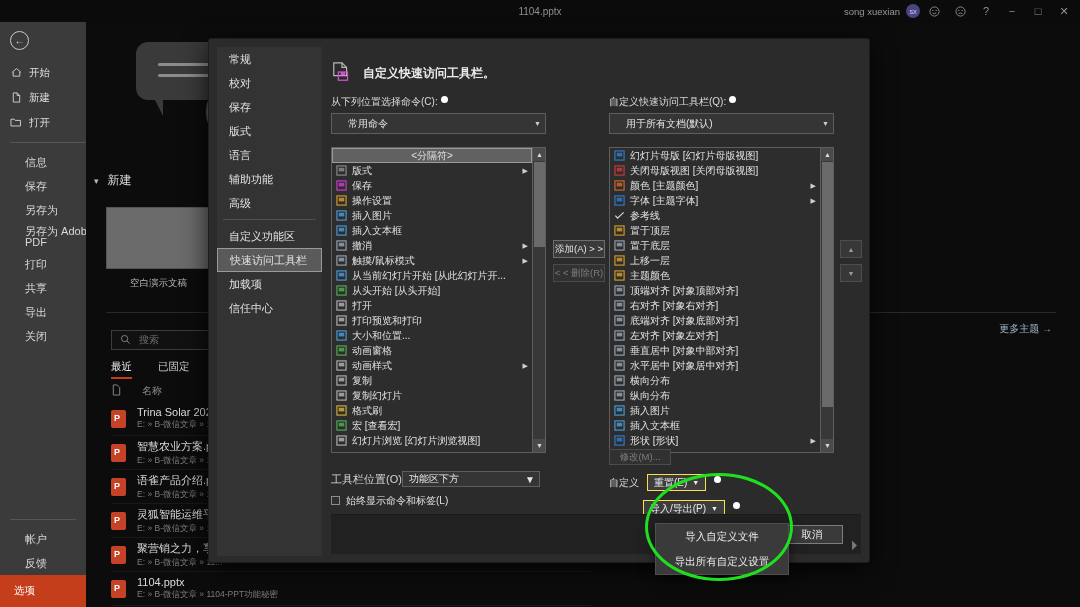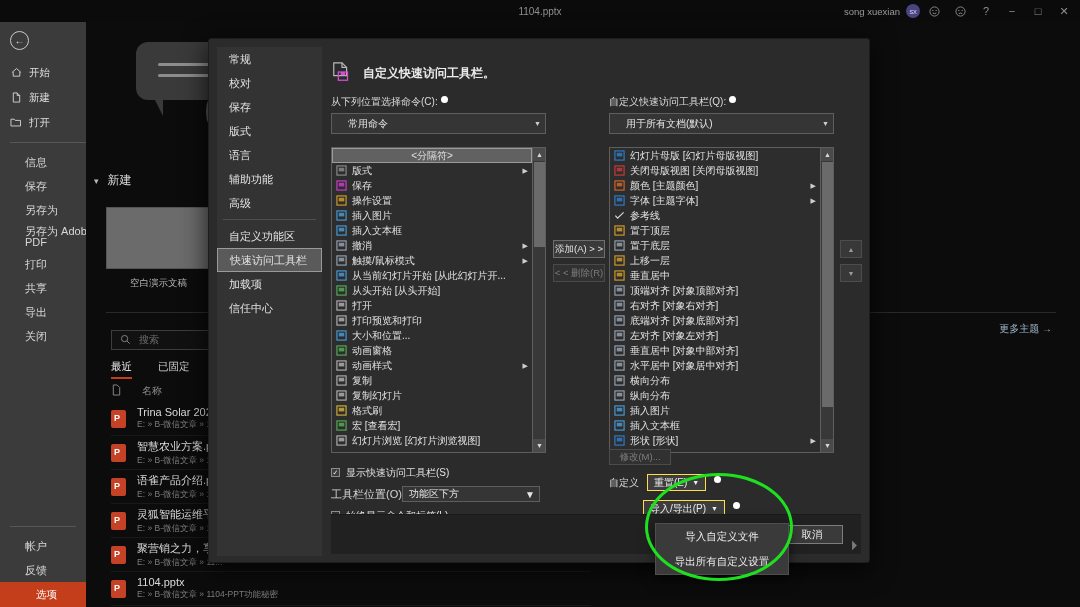--- a/index.html
+++ b/index.html
@@ -24,21 +24,21 @@
   #rail{position:absolute;left:0;top:22px;width:86px;height:585px;background:#3b3b3b;}
   #backbtn{position:absolute;left:10px;top:9px;width:19px;height:19px;border:1px solid #c9c9c9;border-radius:50%;
            display:flex;align-items:center;justify-content:center;color:#ddd;font-size:10px;}
   .rail-top{position:absolute;left:0;top:38px;width:99px;}
   .rail-item{height:25px;display:flex;align-items:center;padding-left:10px;gap:7px;font-size:10.5px;color:#dcdcdc;}
   .rail-item .gi{width:12px;display:flex;justify-content:center;color:#d4d4d4;}
   .rail-sep{height:1px;background:#565656;margin:7px 10px;}
   .rail-sub{height:24px;display:flex;align-items:center;padding-left:25px;font-size:11px;color:#d8d8d8;line-height:11px;}
   .rail-sub.two{height:30px;}
   .rail-bottom{position:absolute;left:0;bottom:0;width:86px;}
-  .rail-opt{height:25px;display:flex;align-items:center;padding-left:36px;font-size:10.5px;background:#c43e1c;color:#fff;}
+  .rail-opt{height:32px;display:flex;align-items:center;padding-left:14px;font-size:10.5px;background:#c43e1c;color:#fff;}
 
   
   #stage{position:absolute;left:86px;top:22px;width:994px;height:585px;background:#0c0c0c;overflow:hidden;}
   #hero{position:absolute;left:20px;top:5px;width:240px;height:130px;}
   .bubble{position:absolute;left:30px;top:15px;width:110px;height:58px;background:#3a3a3a;border-radius:12px;}
   .bubble:after{content:"";position:absolute;left:18px;top:56px;border-left:9px solid transparent;
                 border-right:0px solid transparent;border-top:18px solid #3a3a3a;}
   .bline{position:absolute;background:#8d8d8d;height:3px;border-radius:2px;}
   .head-circ{position:absolute;left:100px;top:48px;width:74px;height:74px;border-radius:50%;background:#565656;}
   .person-h{position:absolute;left:128px;top:50px;width:30px;height:34px;border-radius:13px;background:#7a5c2a;}
@@ -602,21 +602,21 @@
                     <rect x="1" y="1" width="10" height="10" fill="none" stroke="#d8a02a" stroke-width="1.2"></rect>
                     <rect x="3" y="3" width="6" height="4" fill="#d8a02a" opacity=".8"></rect>
                   </svg></span>
                 <span>上移一层</span>
               </div>
               <div class="li">
                 <span class="ic"><svg width="11" height="11" viewBox="0 0 12 12">
                     <rect x="1" y="1" width="10" height="10" fill="none" stroke="#d8a02a" stroke-width="1.2"></rect>
                     <rect x="3" y="3" width="6" height="4" fill="#d8a02a" opacity=".8"></rect>
                   </svg></span>
-                <span>垂直居中</span>
+                <span>主题颜色</span>
               </div>
               <div class="li">
                 <span class="ic"><svg width="11" height="11" viewBox="0 0 12 12">
                     <rect x="1" y="1" width="10" height="10" fill="none" stroke="#9aa7b5" stroke-width="1.2"></rect>
                     <rect x="3" y="3" width="6" height="4" fill="#9aa7b5" opacity=".8"></rect>
                   </svg></span>
                 <span>顶端对齐 [对象顶部对齐]</span>
               </div>
               <div class="li">
                 <span class="ic"><svg width="11" height="11" viewBox="0 0 12 12">
@@ -705,24 +705,20 @@
           </div>
         </div>
       </div>
 
       <div class="updn">
         <div class="udbtn">▲</div>
         <div class="udbtn">▼</div>
       </div>
 
       <div class="botl">
-        <div class="ckrow">
-          <span class="ck on">✓</span>
-          <span>显示快速访问工具栏(S)</span>
-        </div>
         <div class="trow">
           <span>工具栏位置(O)</span>
           <span class="tcombo">
             <span>功能区下方</span>
             <span class="ar">▼</span>
           </span>
         </div>
         <div class="ckrow">
           <span class="ck"></span>
           <span>始终显示命令和标签(L)</span>

